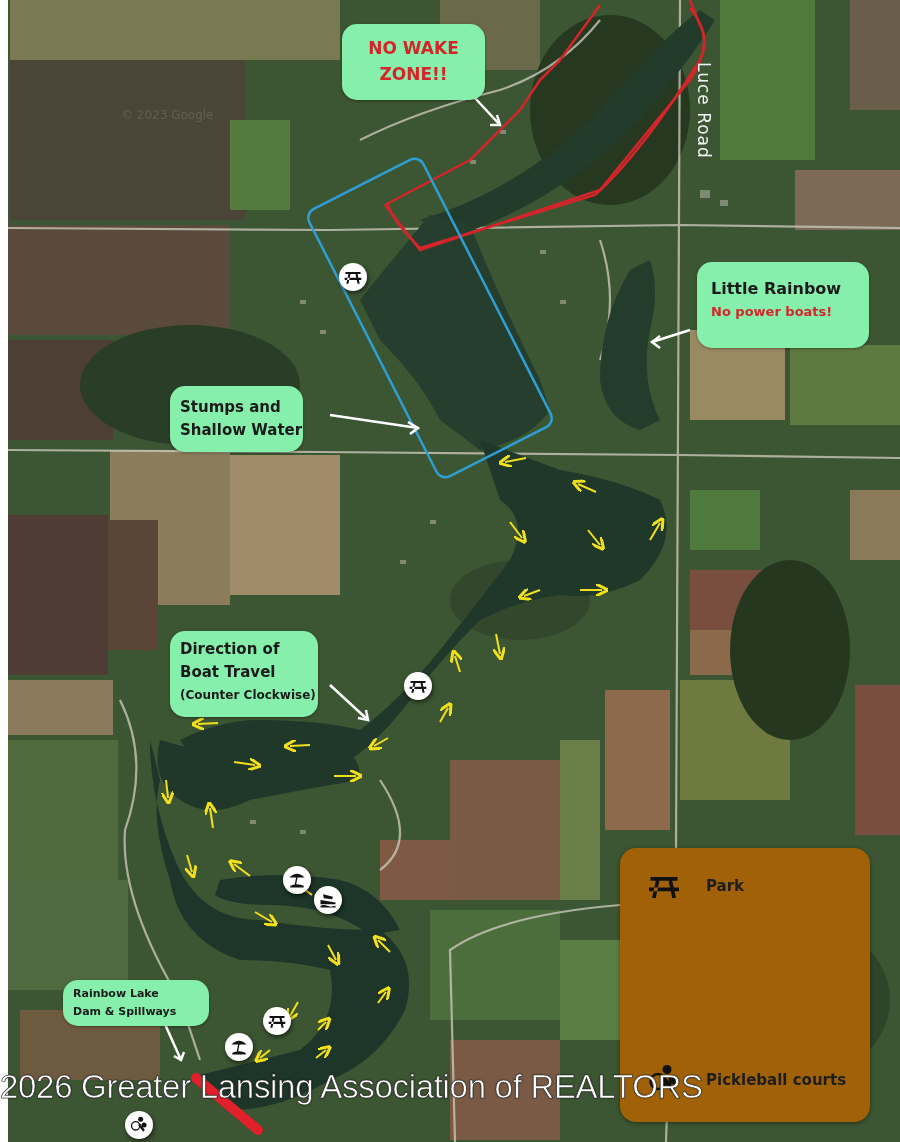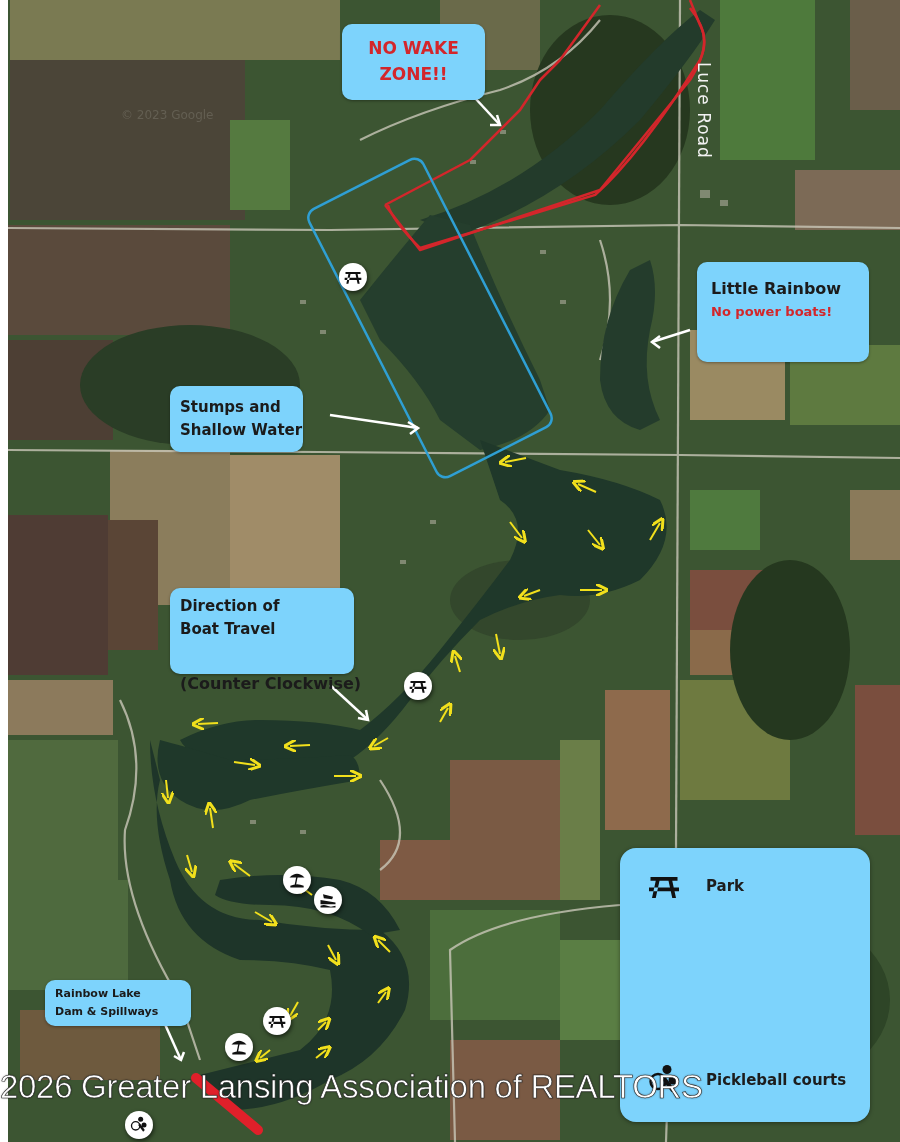--- a/index.html
+++ b/index.html
@@ -1,40 +1,40 @@
 <!DOCTYPE html>
 <html><head>
 <meta charset="utf-8">
 <style>
   html, body { margin: 0; padding: 0; background: #ffffff; }
   body { width: 900px; height: 1142px; overflow: hidden; position: relative; font-family: "DejaVu Sans", sans-serif; }
   #map { position: absolute; left: 8px; top: 0; width: 892px; height: 1142px; overflow: hidden; background: #3f5a34; }
   #map svg.base { position: absolute; left: 0; top: 0; }
   .callout {
-    position: absolute; background: #7dd3fc; border-radius: 10px;
+    position: absolute; background: #86efac; border-radius: 15px;
     box-shadow: 0 1px 3px rgba(0,0,0,0.35);
     font-family: "DejaVu Sans", sans-serif; font-weight: bold; color: #1b1b1b;
     box-sizing: border-box;
   }
   .callout .line { display: block; white-space: nowrap; }
   .red { color: #d3262b; }
   .road-label {
     position: absolute; color: #f2f2f2; font-family: "DejaVu Sans", sans-serif;
     font-size: 17px; letter-spacing: 1px; transform-origin: left top;
     transform: rotate(90deg); white-space: nowrap;
   }
   .marker {
     position: absolute; width: 28px; height: 28px; border-radius: 50%;
     background: #ffffff; box-shadow: 1px 2px 4px rgba(0,0,0,0.6);
     display: flex; align-items: center; justify-content: center;
   }
   .marker svg { width: 20px; height: 20px; }
   .legend {
     position: absolute; left: 620px; top: 848px; width: 250px; height: 274px;
-    background: #7dd3fc; border-radius: 16px; box-shadow: 0 1px 4px rgba(0,0,0,0.4);
+    background: #a16207; border-radius: 16px; box-shadow: 0 1px 4px rgba(0,0,0,0.4);
   }
   .legend-item { position: absolute; left: 22px; display: flex; align-items: center; }
   .legend-item .licon { width: 44px; height: 40px; display: flex; align-items: center; justify-content: center; }
   .legend-item .licon svg { width: 40px; height: 36px; }
   .legend-item .ltext { margin-left: 20px; font-weight: bold; font-size: 15px; color: #1d1d1d; }
   .watermark {
     position: absolute; left: 0; top: 1068px; width: 835px;
     font-family: "Liberation Sans", sans-serif; font-size: 33px; color: #ffffff;
     -webkit-text-stroke: 0.6px #222; text-shadow: 0 0 2px rgba(0,0,0,0.6);
     white-space: nowrap; letter-spacing: -0.3px;
@@ -185,37 +185,37 @@
 
   <div class="faint-copy">© 2023 Google</div>
 
   <div class="road-label" style="left:706px; top:62px;">Luce Road</div>
 
   <div class="callout" style="left:334px; top:24px; width:143px; height:76px; text-align:center; padding-top:11px;">
     <span class="line red" style="font-size:17px; line-height:26px;">NO WAKE</span>
     <span class="line red" style="font-size:17px; line-height:26px;">ZONE!!</span>
   </div>
 
-  <div class="callout" style="left:689px; top:262px; width:172px; height:100px; padding:14px 0 0 14px;">
+  <div class="callout" style="left:689px; top:262px; width:172px; height:86px; padding:14px 0 0 14px;">
     <span class="line" style="font-size:16px; line-height:26px;">Little Rainbow</span>
     <span class="line red" style="font-size:13px; line-height:20px;">No power boats!</span>
   </div>
 
   <div class="callout" style="left:162px; top:386px; width:133px; height:66px; padding:10px 0 0 10px;">
     <span class="line" style="font-size:15px; line-height:23px;">Stumps and</span>
     <span class="line" style="font-size:15px; line-height:23px;">Shallow Water</span>
   </div>
 
-  <div class="callout" style="left:162px; top:588px; width:184px; height:86px; padding:7px 0 12px 10px;">
+  <div class="callout" style="left:162px; top:631px; width:148px; height:86px; padding:7px 0 12px 10px;">
     <span class="line" style="font-size:15px; line-height:23px;">Direction of</span>
     <span class="line" style="font-size:15px; line-height:23px;">Boat Travel</span>
-    <span class="line" style="font-size:16px; line-height:22px;margin-top:32px;">(Counter Clockwise)</span>
-  </div>
-
-  <div class="callout" style="left:37px; top:980px; width:146px; height:46px; padding:5px 0 0 10px;">
+    <span class="line" style="font-size:12px; line-height:22px;">(Counter Clockwise)</span>
+  </div>
+
+  <div class="callout" style="left:55px; top:980px; width:146px; height:46px; padding:5px 0 0 10px;">
     <span class="line" style="font-size:11px; line-height:18px;">Rainbow Lake</span>
     <span class="line" style="font-size:11px; line-height:18px;">Dam &amp; Spillways</span>
   </div>
 
   <div class="marker" style="left:331px; top:263px;">
     <svg viewBox="0 0 24 24">
         <path d="M3 6h18v2.5H3zM2 13h20v2.5H2zM6.5 8.5L4 20h2.5l2.5-11.5zM17.5 8.5L20 20h-2.5L15 8.5z" fill="#111"></path>
       </svg>
   </div>
   <div class="marker" style="left:396px; top:672px;">

